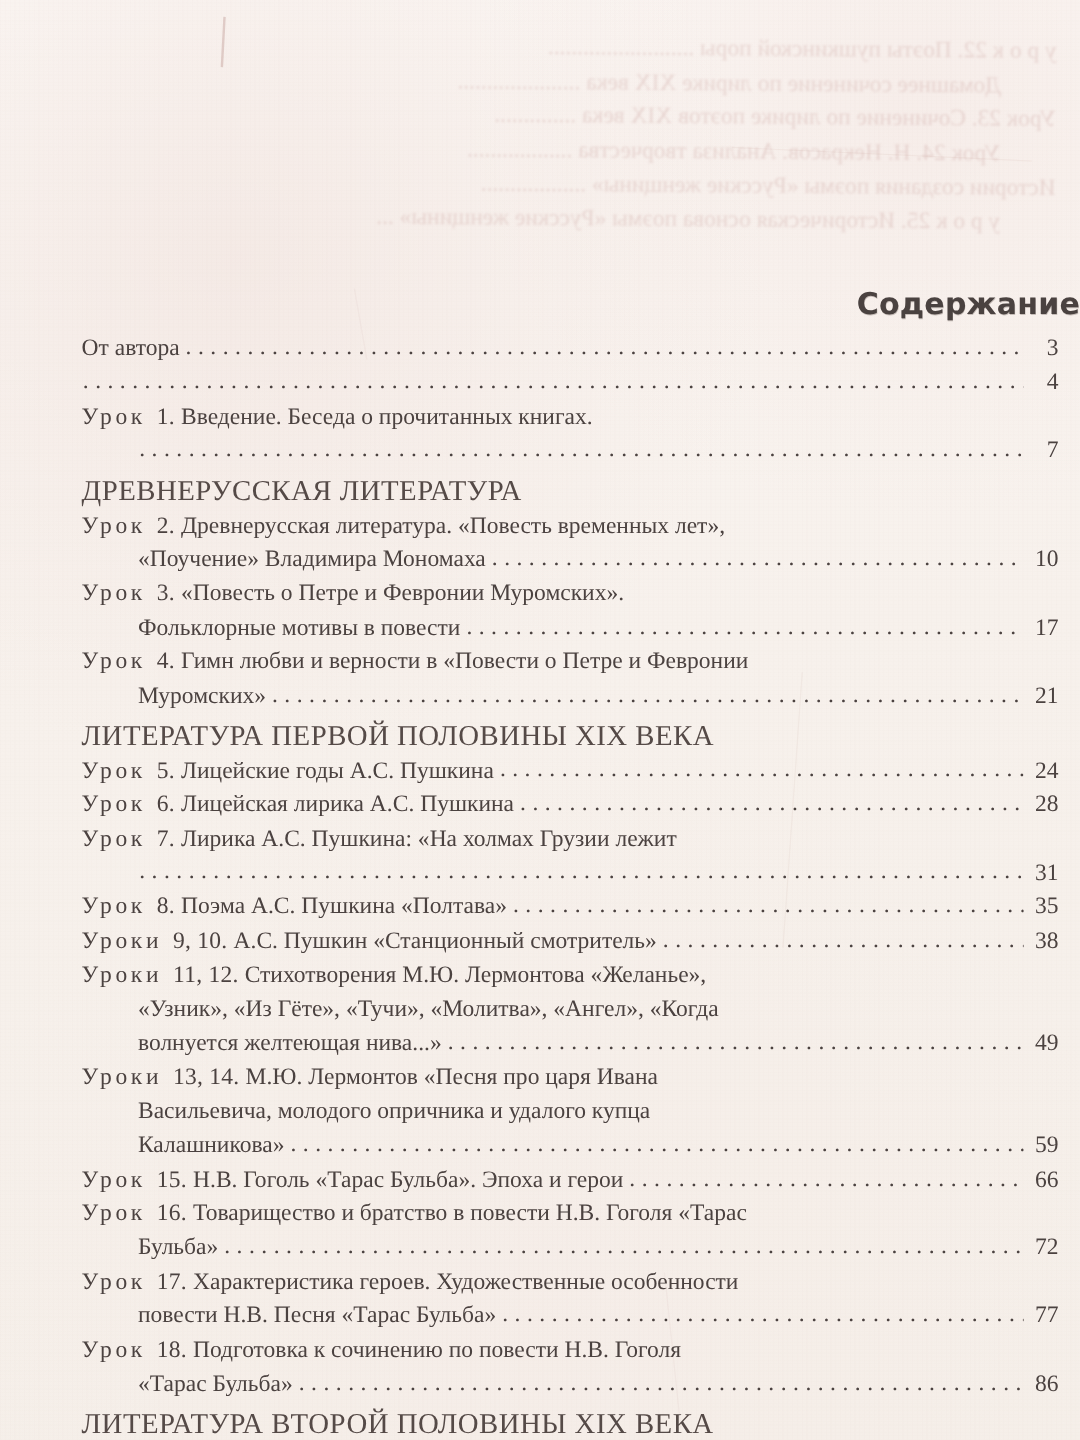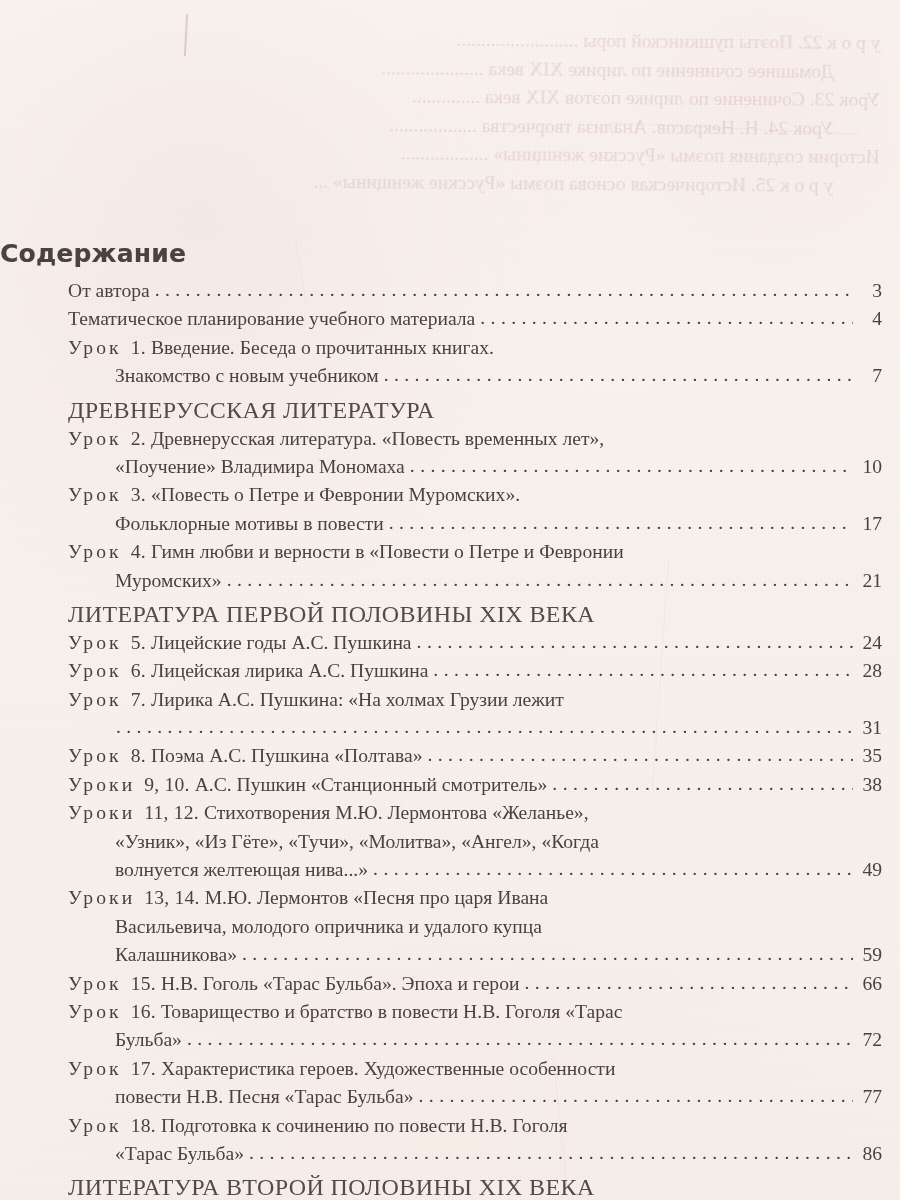--- a/index.html
+++ b/index.html
@@ -68,21 +68,21 @@
     left: 0;
     top: 0;
     width: 900px;
   }
 
   .toc-title {
     position: absolute;
     left: 0;
     top: 239px;
     width: 900px;
-    text-align: left;
+    text-align: right;
     font-family: "DejaVu Sans", sans-serif;
     font-weight: bold;
     font-size: 25px;
     letter-spacing: 0.2px;
     color: #4a4240;
     text-shadow: 0.4px 0.4px 0 rgba(90,75,70,0.30);
   }
 
   .toc-list {
     position: absolute;
@@ -182,29 +182,27 @@
     <div class="toc-list" id="toc-list">
         <div class="entry">
           <div class="ln hasnum">
             <span class="txt">От автора</span>
             <span class="dots">........................................................................................................................</span>
             <span class="pg">3</span>
           </div>
         </div>
         <div class="entry">
           <div class="ln hasnum">
-            <span class="txt">Тематическое планирование учебного материала</span>
             <span class="dots">........................................................................................................................</span>
             <span class="pg">4</span>
           </div>
         </div>
         <div class="entry">
           <div class="ln"><span class="txt"><span class="lesson">Урок </span><span class="lesson-num">1. </span>Введение. Беседа о прочитанных книгах.</span></div>
           <div class="ln indent hasnum">
-            <span class="txt">Знакомство с новым учебником</span>
             <span class="dots">........................................................................................................................</span>
             <span class="pg">7</span>
           </div>
         </div>
         <div class="entry section-head">ДРЕВНЕРУССКАЯ ЛИТЕРАТУРА</div>
         <div class="entry">
           <div class="ln"><span class="txt"><span class="lesson">Урок </span><span class="lesson-num">2. </span>Древнерусская литература. «Повесть временных лет»,</span></div>
           <div class="ln indent hasnum">
             <span class="txt">«Поучение» Владимира Мономаха</span>
             <span class="dots">........................................................................................................................</span>

